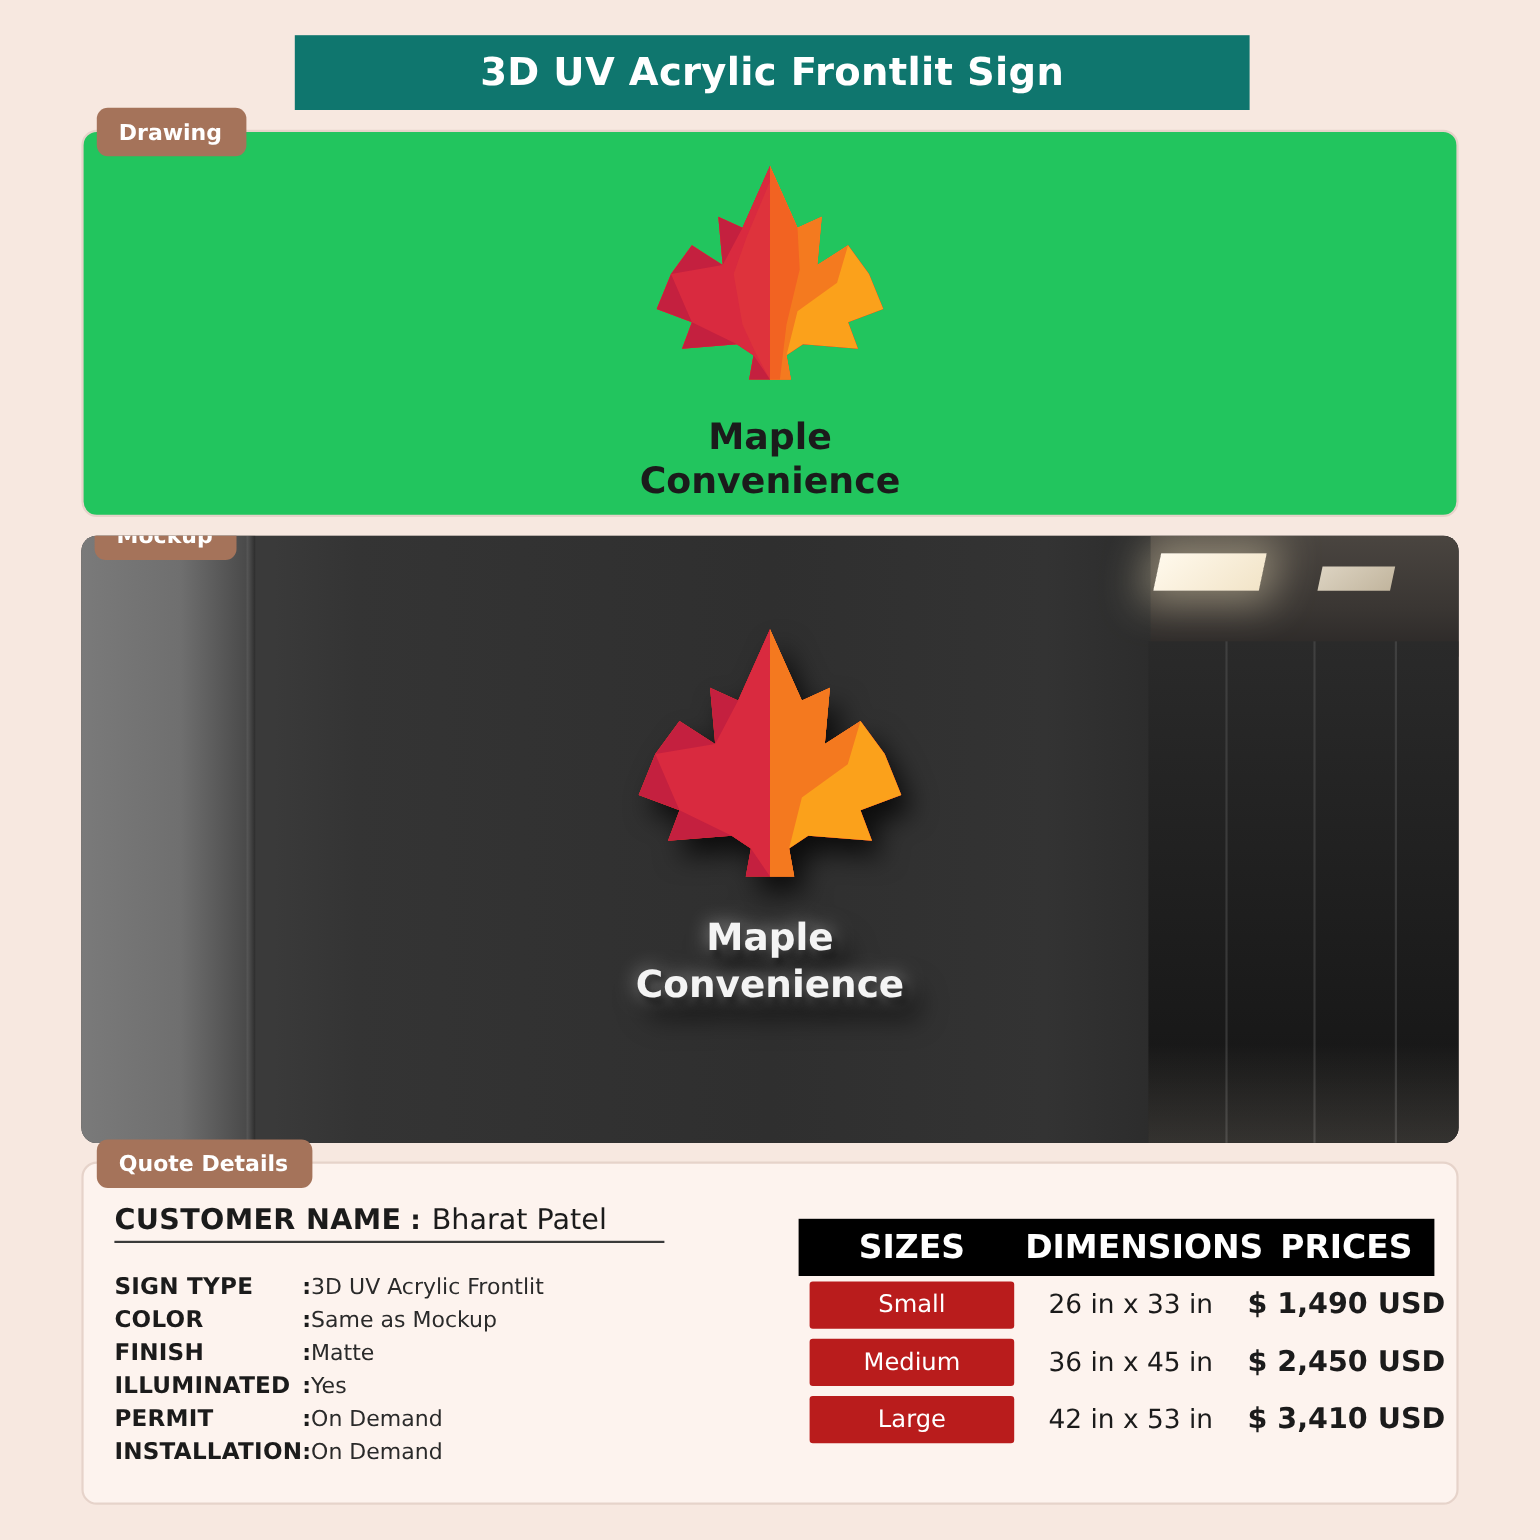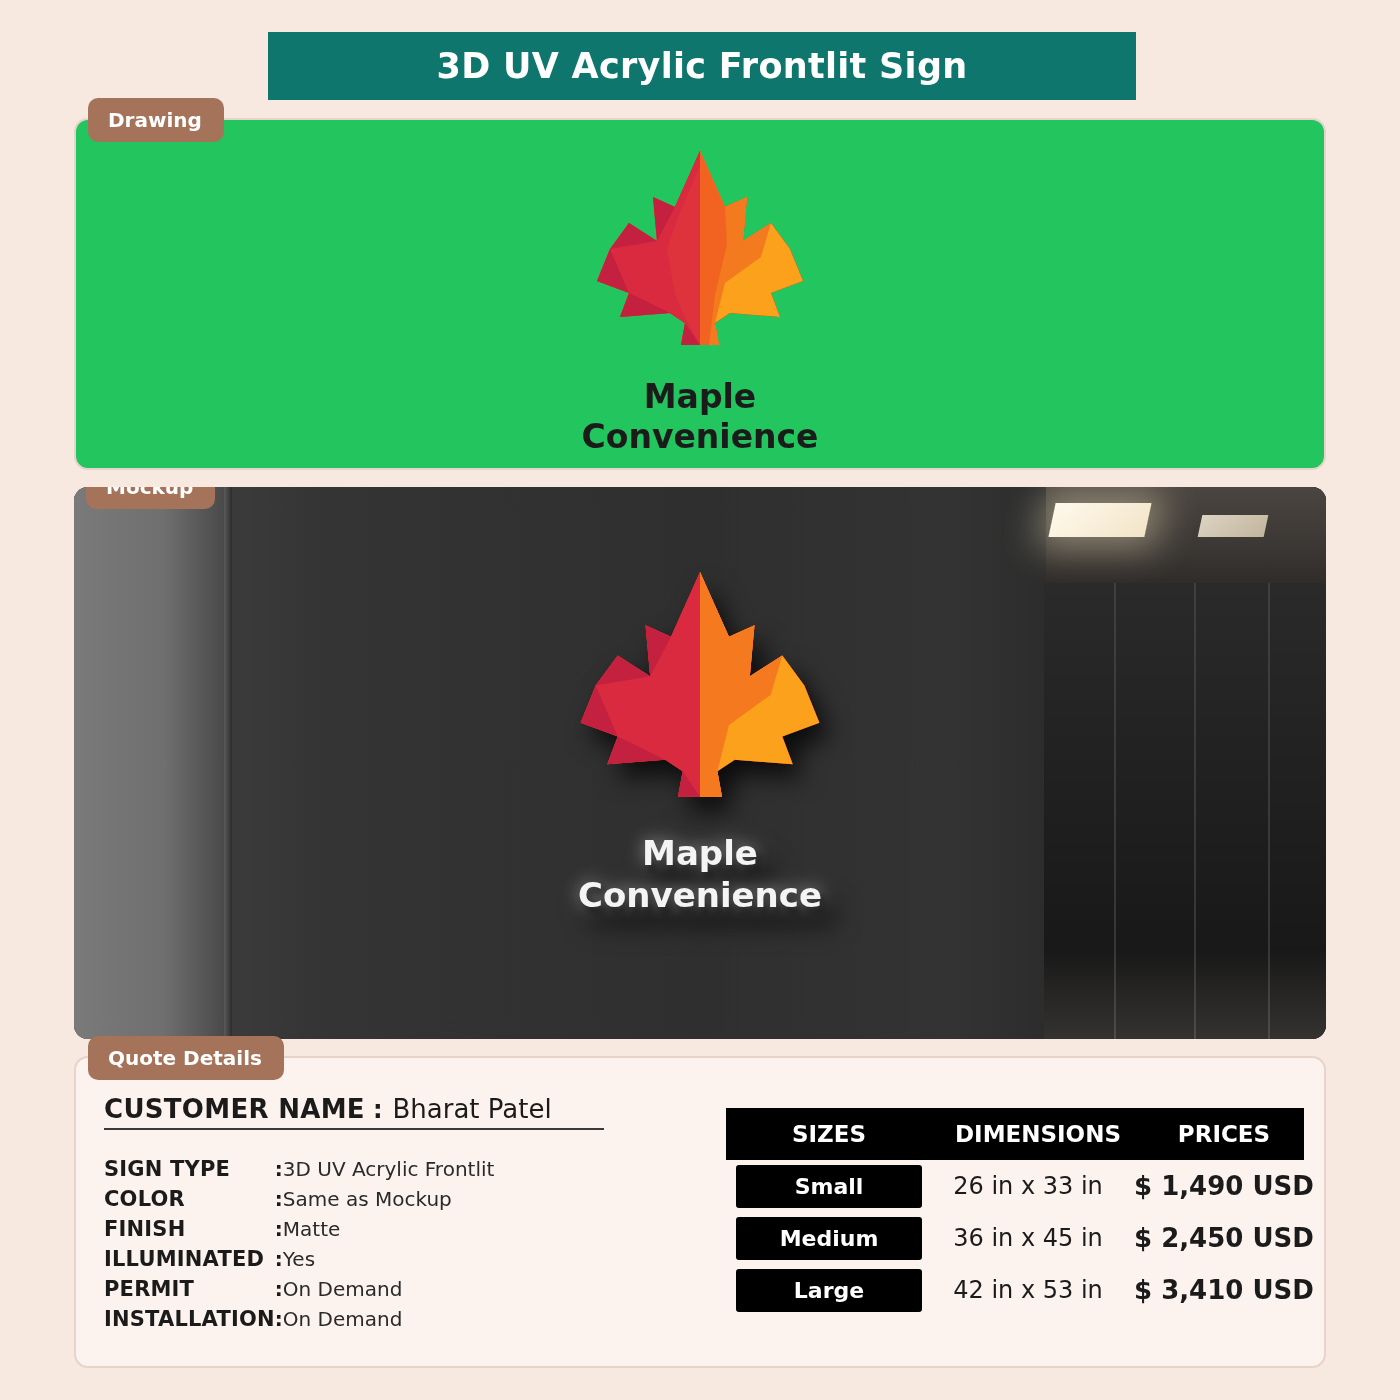--- a/index.html
+++ b/index.html
@@ -181,32 +181,32 @@
     width: 578px;
   }
   .sizes-head {
     display: flex;
     background: #000;
     color: #fff;
     height: 52px;
     align-items: center;
   }
   .sizes-head div {
-    font-size: 23px; font-weight: bold; text-align: center;
+    font-size: 30px; font-weight: bold; text-align: center;
   }
   .col-a { width: 206px; }
   .col-b { width: 212px; }
   .col-c { width: 160px; }
   .sizes-row {
     display: flex; align-items: center; height: 52px;
   }
   .size-pill {
     width: 186px; margin-left: 10px;
-    background: #000000;
-    color: #fff; font-size: 22px; font-weight: bold;
+    background: #b91c1c;
+    color: #fff; font-size: 22px; font-weight: normal;
     text-align: center;
     padding: 9px 0;
     border-radius: 3px;
   }
   .dim-cell {
     width: 212px; text-align: center;
     font-size: 24px; color: #1b1b1b;
   }
   .price-cell {
     width: 170px; text-align: center;

